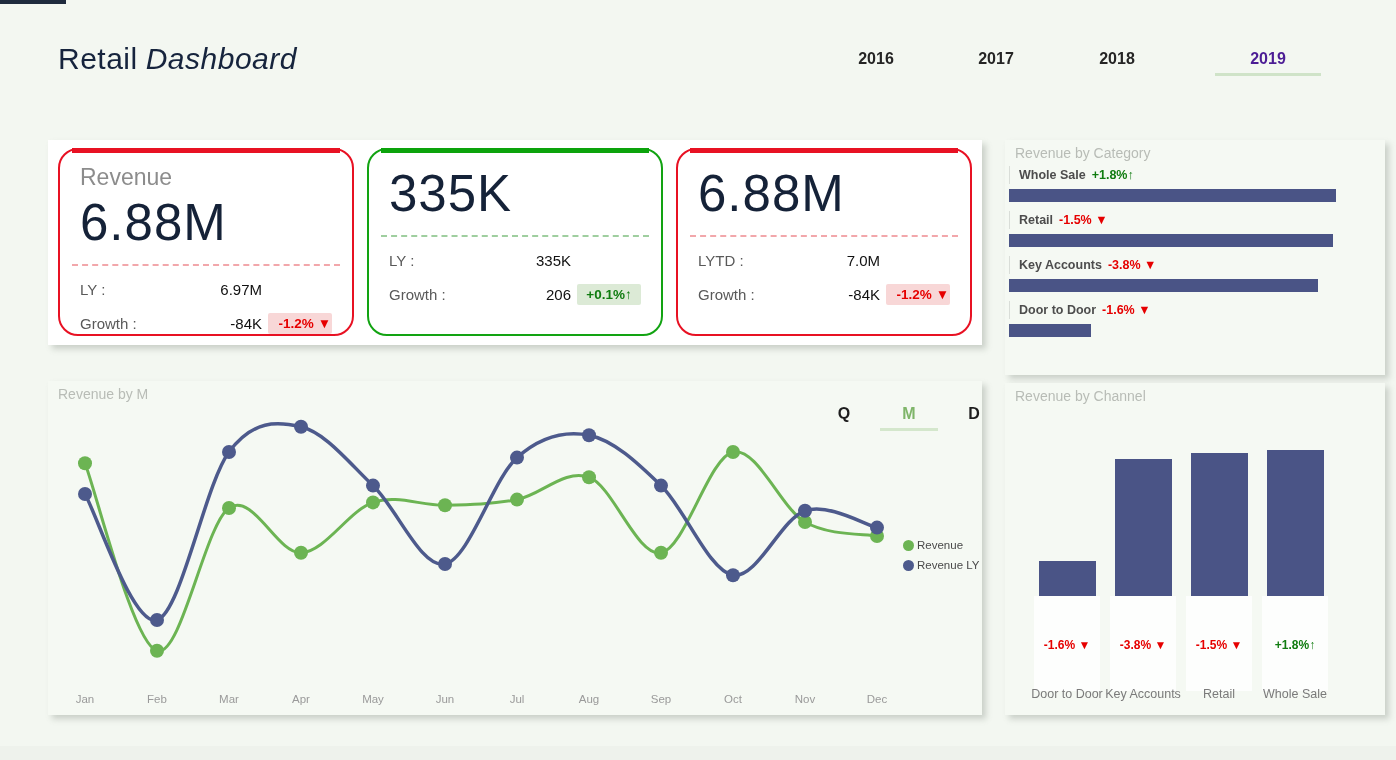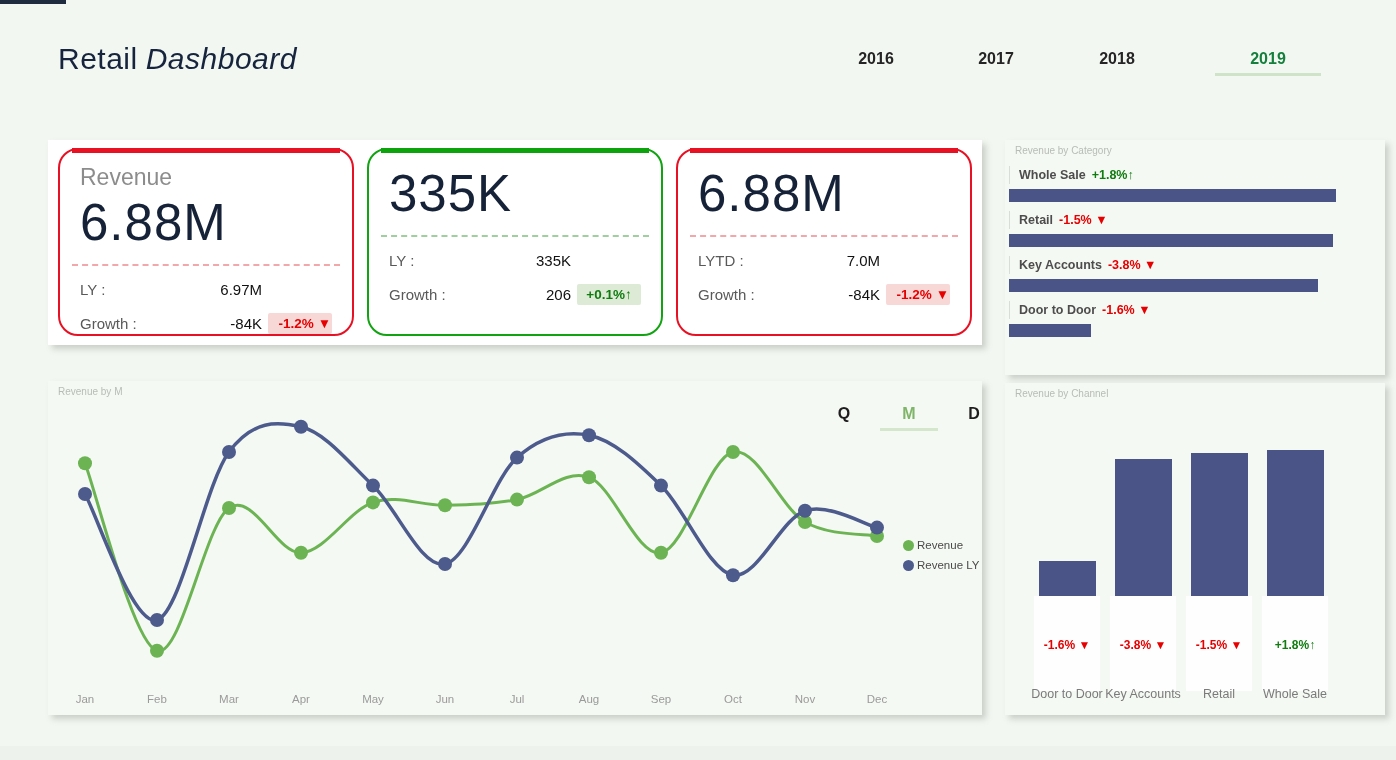--- a/index.html
+++ b/index.html
@@ -9,25 +9,25 @@
     font-family:"Liberation Sans", sans-serif; color:#222;
   }
   .top-strip { position:absolute; left:0; top:0; width:66px; height:4px; background:#1f2b3e; }
   .bottom-strip { position:absolute; left:0; bottom:0; width:100%; height:14px; background:#eef2ec; }
 
   
   .page-title { position:absolute; left:58px; top:42px; font-size:30px; color:#16243d; letter-spacing:.5px; }
   .page-title .italic { font-style:italic; margin-left:8px; }
   .year-tab { position:absolute; top:50px; height:26px; text-align:center;
     font-size:16px; font-weight:700; color:#252525; cursor:pointer; }
-  .year-tab.active { color:#15803d; border-bottom:3px solid #cfe3c8; padding-bottom:6px;text-align:center; }
+  .year-tab.active { color:#4c1d95; border-bottom:3px solid #cfe3c8; padding-bottom:6px;text-align:center; }
 
   
   .panel { position:absolute; background:#f5f9f3; box-shadow:4px 4px 6px rgba(110,120,110,.30); }
-  .panel-title { position:absolute; top:5px; left:10px; font-size:10px; color:#b8bcb6; }
+  .panel-title { position:absolute; top:5px; left:10px; font-size:14px; color:#b8bcb6; }
 
   
   .kpi-band { position:absolute; left:48px; top:140px; width:934px; height:205px;
     background:#ffffff; box-shadow:4px 4px 6px rgba(110,120,110,.30);
     display:flex; gap:13px; padding:8px 10px; }
   .kpi-card { position:relative; width:296px; height:188px; background:#fff;
     border:2px solid; border-radius:20px; padding:12px 20px 14px; }
   .kpi-card.accent-red { border-color:#e81123; }
   .kpi-card.accent-green { border-color:#12a312; }
   .kpi-accent { position:absolute; top:-2px; left:12px; right:12px; height:5px; }

